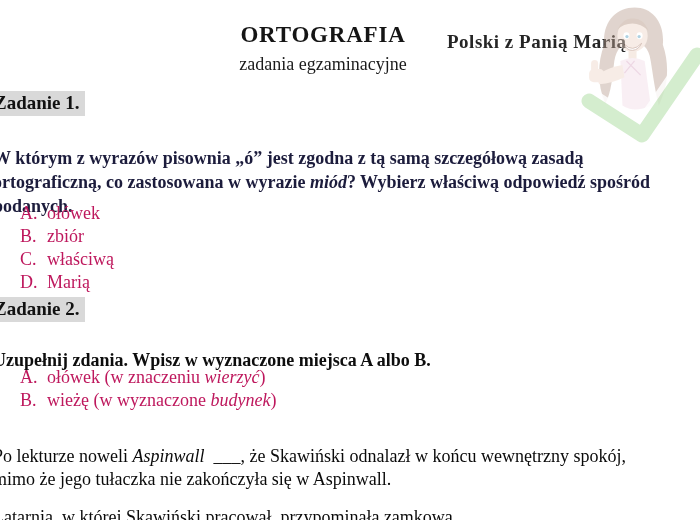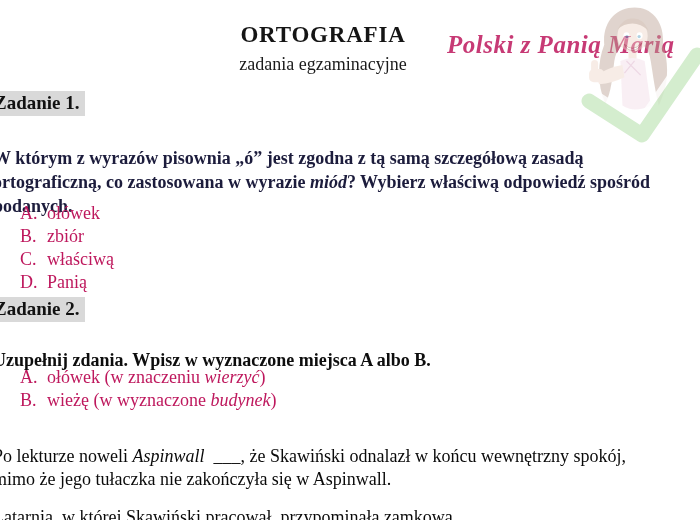--- a/index.html
+++ b/index.html
@@ -9,23 +9,23 @@
     overflow: hidden;
     position: relative;
     font-family: "Liberation Serif", serif;
     color: #0a0a0a;
   }
 
   
   .watermark-layer { position: absolute; inset: 0; z-index: 0; }
   .brand-text {
     position: absolute; left: 447px; top: 31px;
-    font-style: italic; font-weight: 600;
-    font-size: 25px; letter-spacing: 0.5px;
-    color: #be185d; opacity: 0.85;
+    font-weight: 600;
+    font-size: 19px; letter-spacing: 0.5px;
+    color: #000000; opacity: 0.85;
     white-space: nowrap;
   }
   .avatar-svg { position: absolute; left: 582px; top: 2px; width: 96px; height: 122px; }
   .check-svg  { position: absolute; left: 575px; top: 45px; width: 125px; height: 100px; }
 
   
   .doc {
     position: absolute; left: -7px; top: 0;
     width: 714px; height: 520px;
     z-index: 1;
@@ -118,21 +118,21 @@
   <div class="task-heading heading-1">
     <span class="hl">Zadanie 1.</span>
   </div>
 
   <p class="question"><span>W którym z wyrazów pisownia „ó” jest zgodna z tą samą szczegółową zasadą ortograficzną, co zastosowana w wyrazie </span><span class="it">miód</span><span>? Wybierz właściwą odpowiedź spośród podanych.</span></p>
 
   <div class="options">
     <div class="opt-row"><span class="opt-letter">A.</span><span>ołówek</span></div>
     <div class="opt-row"><span class="opt-letter">B.</span><span>zbiór</span></div>
     <div class="opt-row"><span class="opt-letter">C.</span><span>właściwą</span></div>
-    <div class="opt-row"><span class="opt-letter">D.</span><span>Panią</span></div>
+    <div class="opt-row"><span class="opt-letter">D.</span><span>Marią</span></div>
   </div>
 
   <div class="task-heading heading-2">
     <span class="hl">Zadanie 2.</span>
   </div>
 
   <p class="instruction">Uzupełnij zdania. Wpisz w wyznaczone miejsca A albo B.</p>
 
   <div class="choices">
     <div class="opt-row"><span class="opt-letter">A.</span><span>ołówek (w znaczeniu </span><span class="it">wierzyć</span><span>)</span></div>

